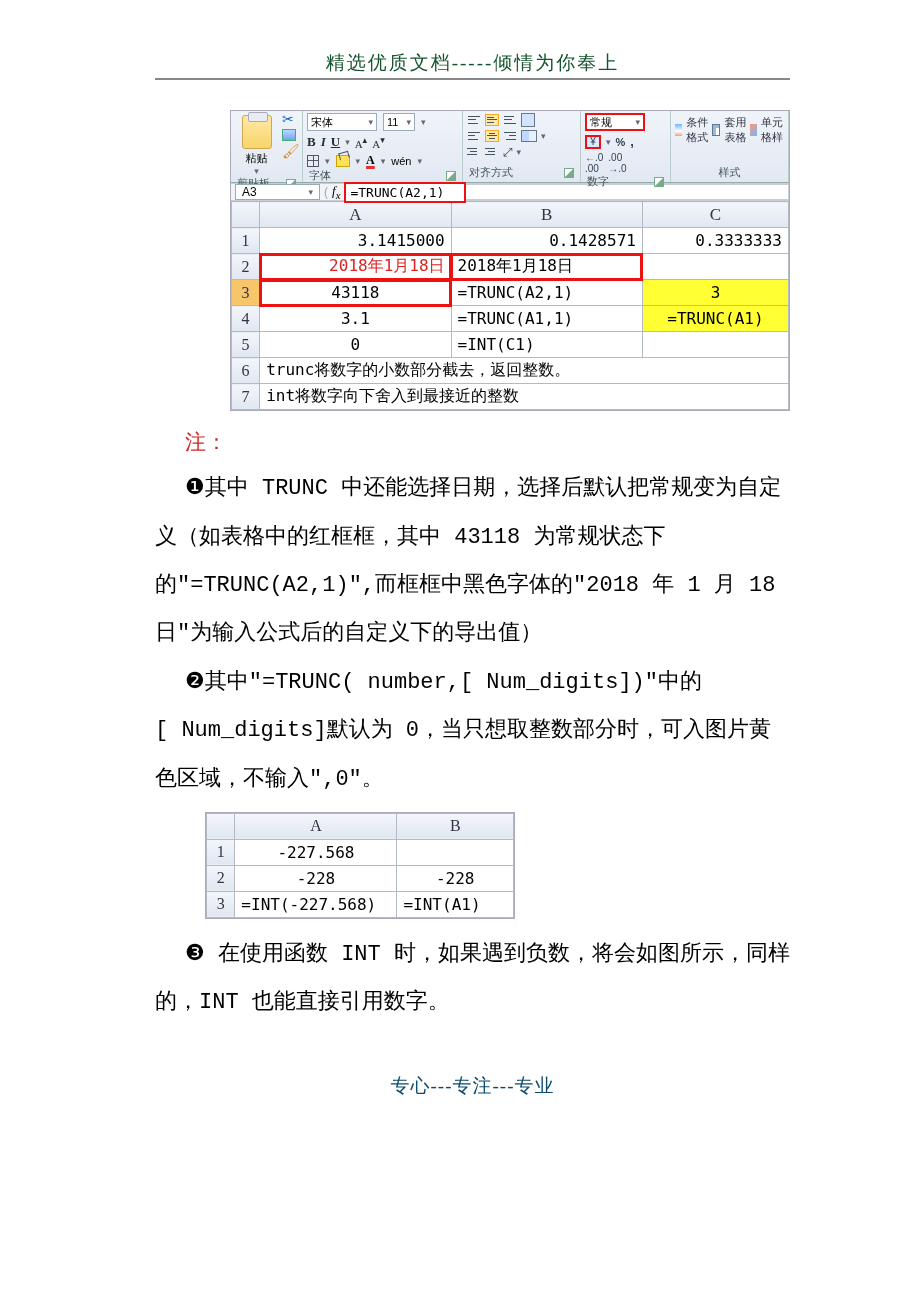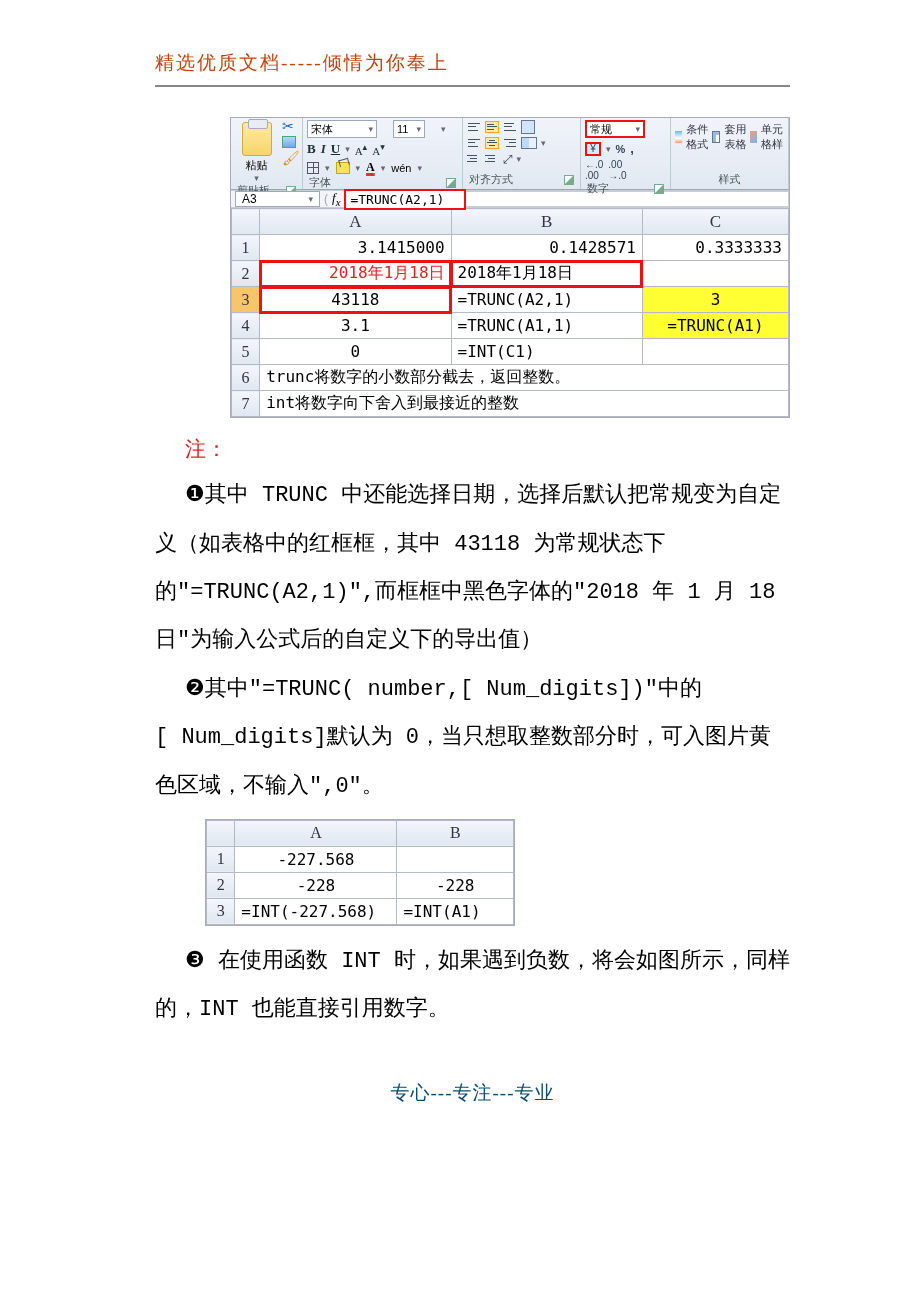--- a/index.html
+++ b/index.html
@@ -6,25 +6,25 @@
   body {
     width: 920px;
     background: #fff;
     font-family: "SimSun", "Times New Roman", serif;
     color: #000;
   }
   .page {
     padding: 50px 130px 40px 155px;
   }
   .top-header {
-    text-align: left;
+    text-align: center;
     font-size: 19px;
-    color: #c2410c;
+    color: #14532d;
     letter-spacing: 2px;
-    margin-bottom: 9px;
+    margin-bottom: 2px;
     font-family: "SimSun", serif;
   }
   .top-rule {
     height: 2px;
     background: #888;
     margin-bottom: 30px;
   }
   .section-title {
     font-size: 21px;
     line-height: 2.2;
@@ -115,21 +115,21 @@
     background:#e8ecf4;border:1px solid #aab;border-radius:2px;
   }
   .clip-icons { display:flex;flex-direction:column;gap:4px;align-items:flex-end;padding-right:2px;}
   .ci { width:14px;height:12px;display:inline-block; }
   .ci-cut { color:#1466c4; font-size:14px; line-height:12px; }
   .ci-copy { background:linear-gradient(#b9d6ff,#6fa8f0);border:1px solid #4a7; }
   .ci-fmt { color:#d88b1e; font-size:14px; line-height:12px; }
   .clip-row{display:flex;gap:4px;}
   .clip-left{flex:1;text-align:center;}
   .small-drop{font-size:9px;color:#667;}
-  .font-row1 { display:flex;gap:16px;align-items:center; }
+  .font-row1 { display:flex;gap:6px;align-items:center; }
   .font-name { background:#fff;border:1px solid #9ab;width:70px;height:18px;padding:1px 3px;font-size:11px;display:flex;align-items:center;justify-content:space-between; }
   .font-size { background:#fff;border:1px solid #9ab;width:32px;height:18px;padding:1px 3px;font-size:11px;display:flex;align-items:center;justify-content:space-between; }
   .font-row2 { display:flex;gap:5px;align-items:center;margin-top:3px;font-family:"Times New Roman",serif;font-size:13px;color:#233;}
   .font-row2 .b{font-weight:bold;}
   .font-row2 .i{font-style:italic;font-weight:bold;}
   .font-row2 .u{text-decoration:underline;font-weight:bold;}
   .font-row2 .aa{font-size:11px;}
   .font-row3 { display:flex;gap:6px;align-items:center;margin-top:3px;font-size:12px;}
   .border-ic{width:12px;height:12px;border:1px solid #556;display:inline-block;background:
     linear-gradient(#556,#556) center/100% 1px no-repeat,

